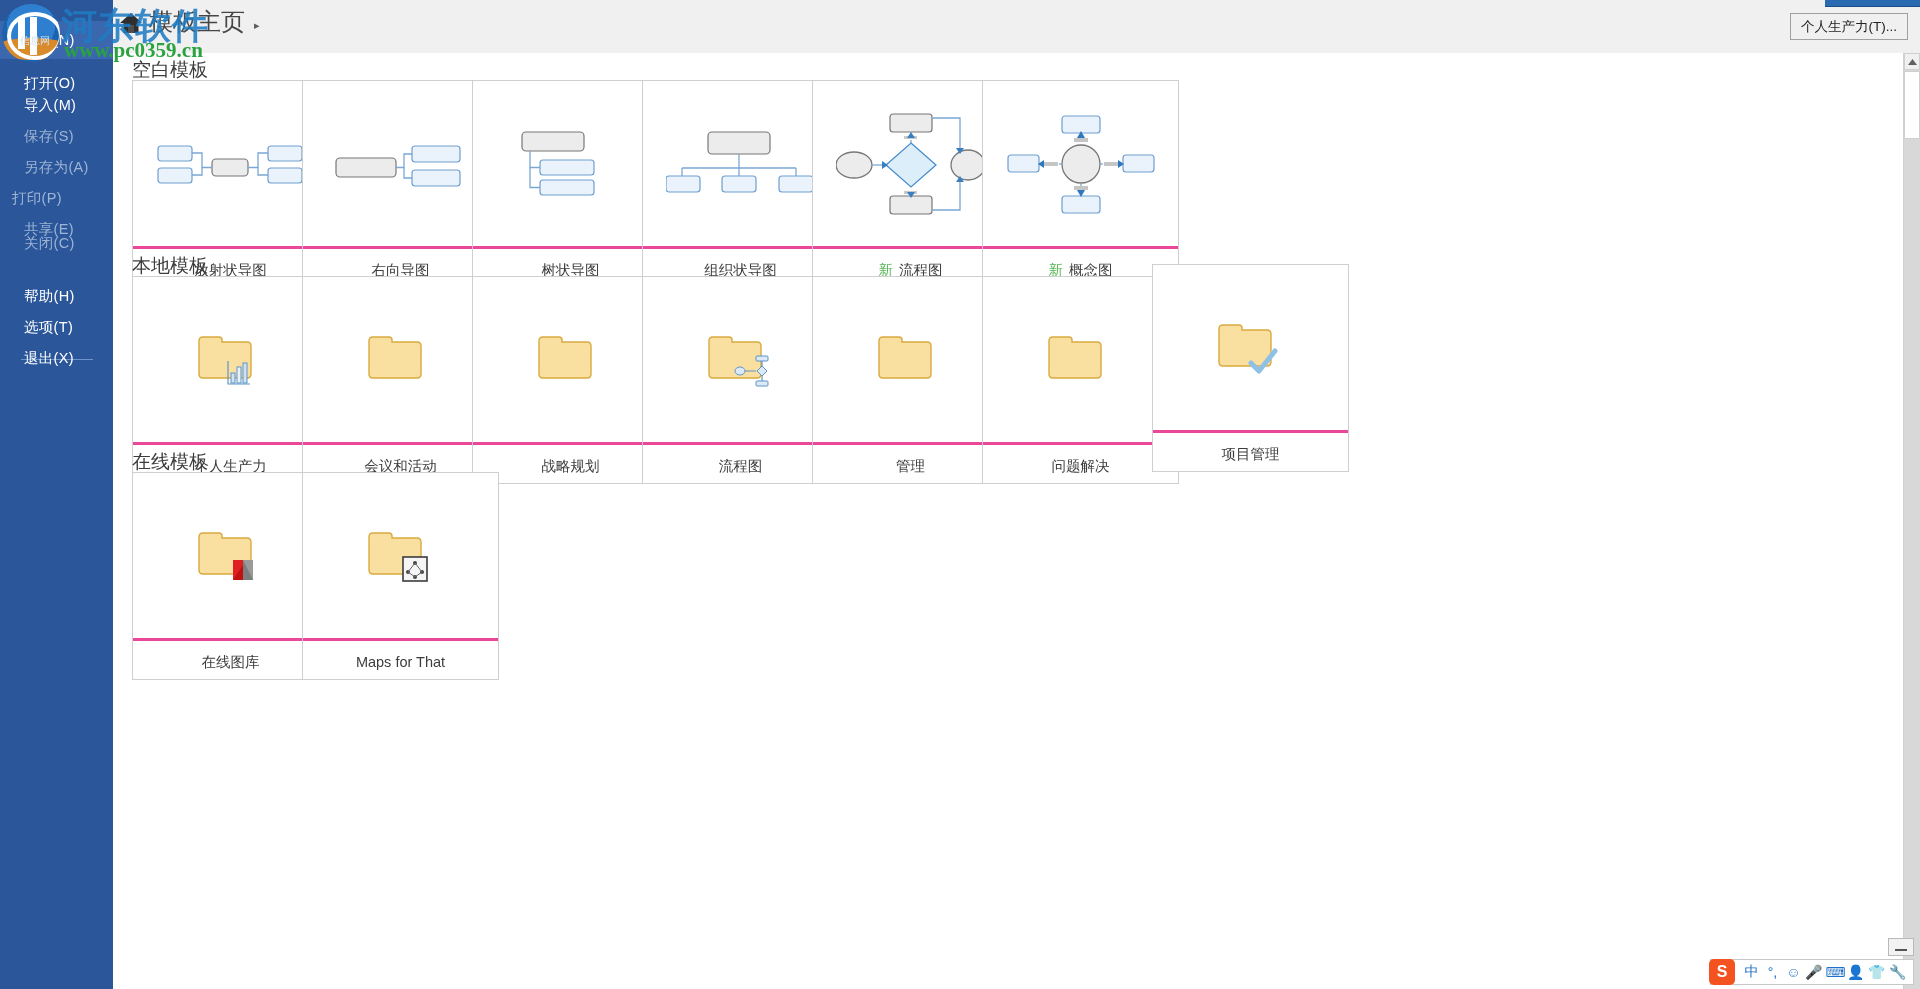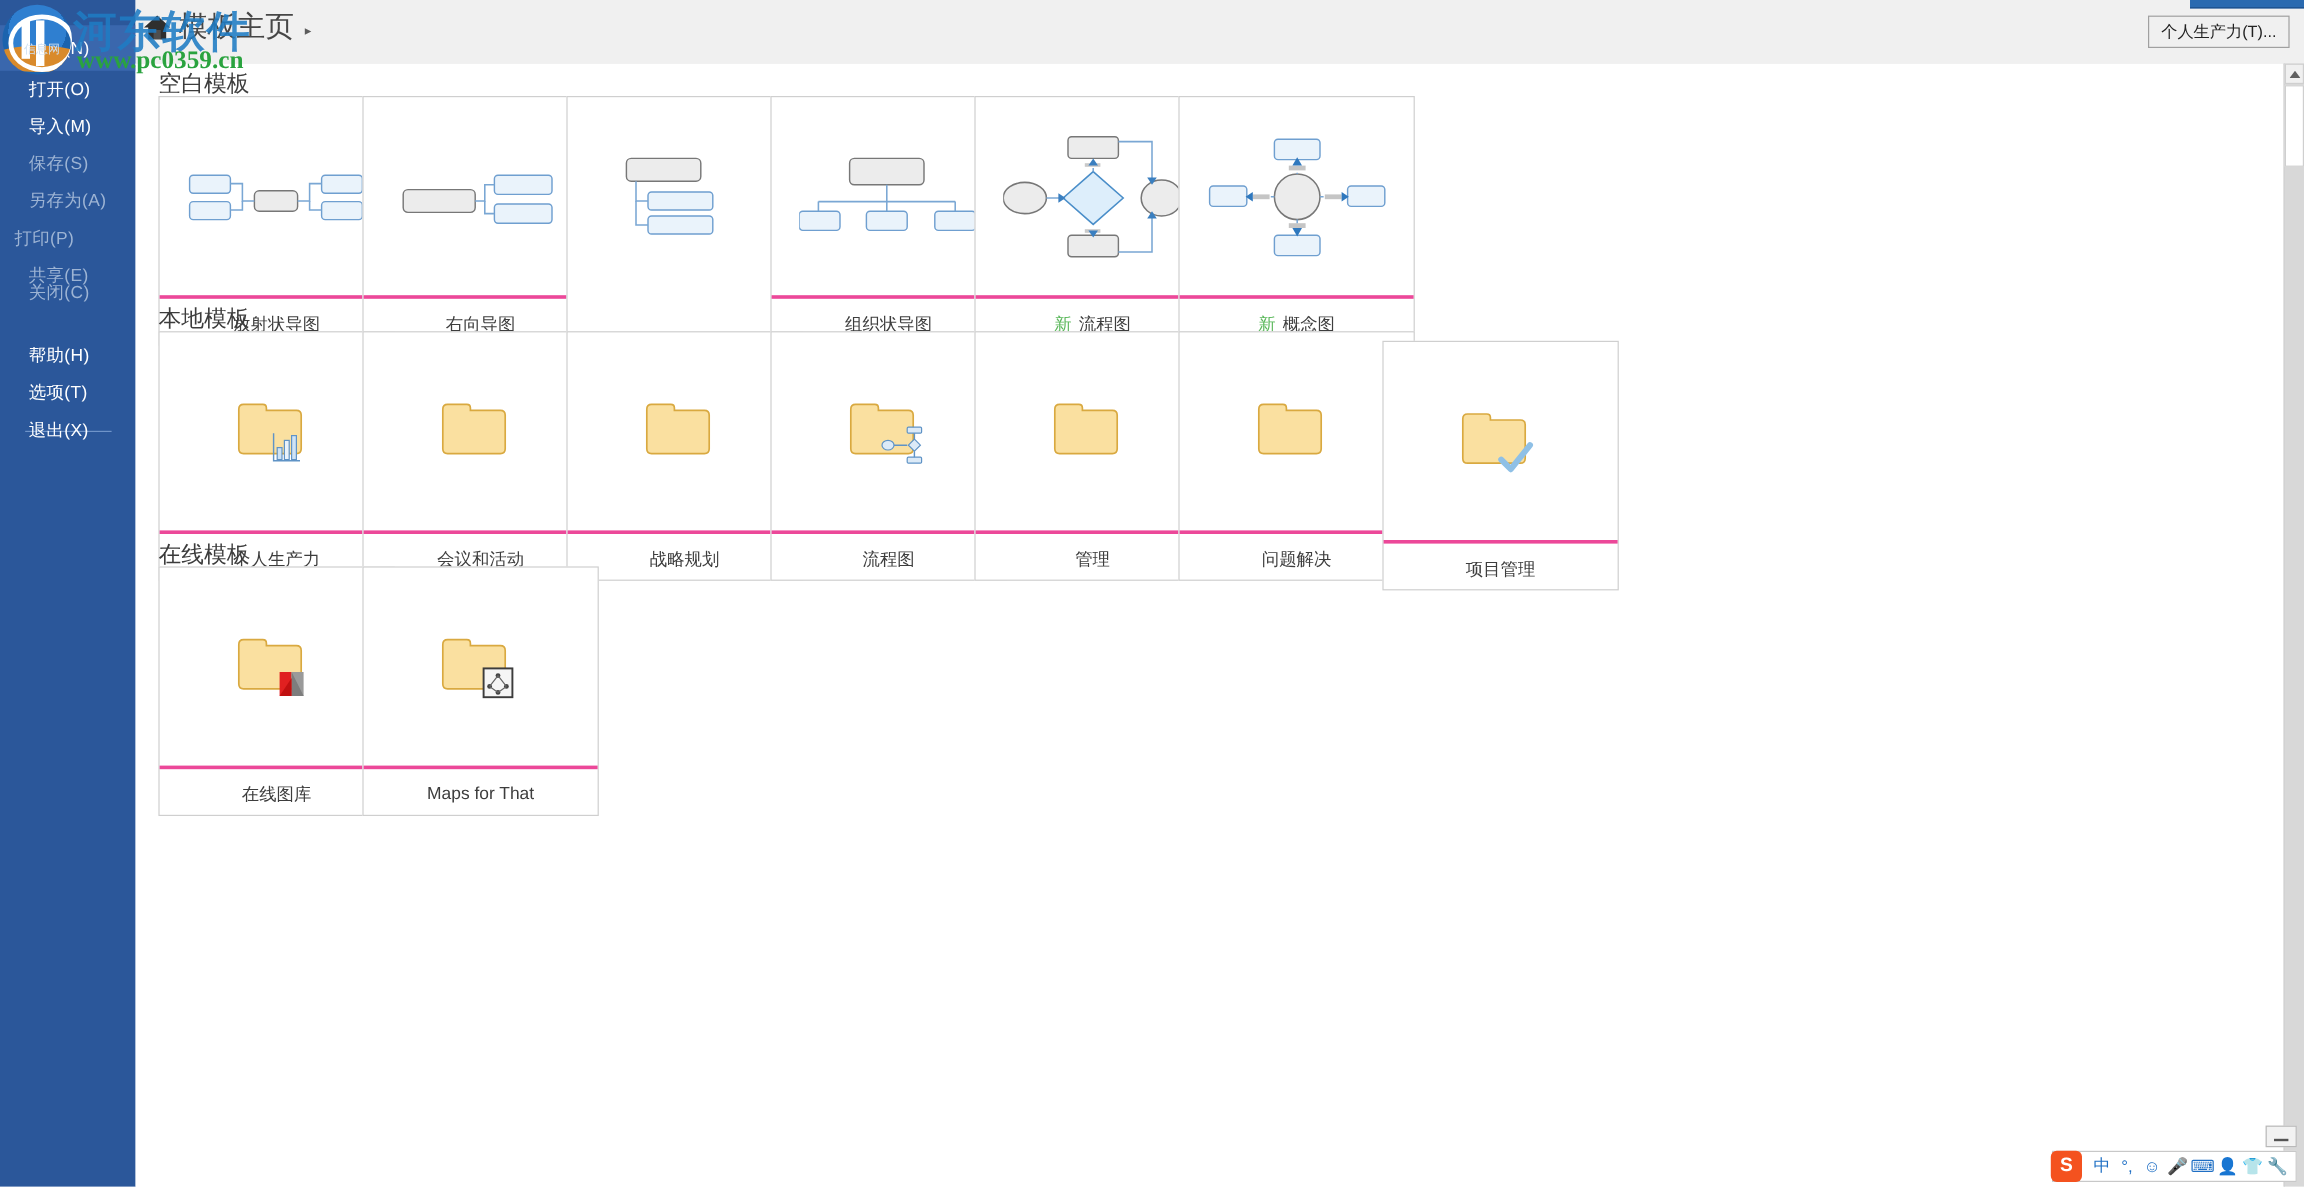--- a/index.html
+++ b/index.html
@@ -148,21 +148,21 @@
   #restore-btn i{display:block;width:12px;height:2px;background:#555;margin-bottom:4px;}
 </style>
 </head>
 <body>
 
 <div id="sidebar">
   <div id="side-divider"></div>
 <div class="side-item active" style="top: 21px;">
       <span>新建(N)</span>
     </div>
-    <div class="side-item" style="top: 55px;">
+    <div class="side-item" style="top: 55px; align-items: flex-end;">
       <span>打开(O)</span>
     </div>
     <div class="side-item" style="top: 86px;">
       <span>导入(M)</span>
     </div>
     <div class="side-item dim" style="top: 117px;">
       <span>保存(S)</span>
     </div>
     <div class="side-item dim" style="top: 148px;">
       <span>另存为(A)</span>
@@ -238,20 +238,23 @@
     </div>
     <div class="card" style="left: 359px; top: 27px;">
       <div class="thumb">
         <svg width="150" height="100" viewBox="0 0 150 100">
           <rect x="26" y="18" width="62" height="19" rx="4" fill="#ececec" stroke="#777777" stroke-width="1.2"></rect>
           <rect x="44" y="46" width="54" height="15" rx="3" fill="#eaf3fb" stroke="#6f9fd0" stroke-width="1.2"></rect>
           <rect x="44" y="66" width="54" height="15" rx="3" fill="#eaf3fb" stroke="#6f9fd0" stroke-width="1.2"></rect>
           <path d="M34 37 L34 53.5 L44 53.5" stroke="#7aa7d4" stroke-width="1.3" fill="none"></path>
           <path d="M34 53.5 L34 73.5 L44 73.5" stroke="#7aa7d4" stroke-width="1.3" fill="none"></path>
         </svg>
+      </div>
+      <div class="cap">
+        <span>树状导图</span>
       </div>
     </div>
     <div class="card" style="left: 529px; top: 27px;">
       <div class="thumb">
         <svg width="150" height="100" viewBox="0 0 150 100">
           <rect x="42" y="18" width="62" height="22" rx="4" fill="#ececec" stroke="#777777" stroke-width="1.2"></rect>
           <path d="M73 40 L73 54" stroke="#7aa7d4" stroke-width="1.3" fill="none"></path>
           <path d="M16 54 L130 54" stroke="#7aa7d4" stroke-width="1.3" fill="none"></path>
           <path d="M16 54 L16 62" stroke="#7aa7d4" stroke-width="1.3" fill="none"></path>
           <path d="M73 54 L73 62" stroke="#7aa7d4" stroke-width="1.3" fill="none"></path>
@@ -381,21 +384,21 @@
     <div class="card" style="left: 869px; top: 223px;">
       <div class="thumb">
         <svg width="72" height="58" viewBox="0 0 72 58">
           <path d="M4 10 q0-4 4-4 h16 q3 0 3 3 v2 h25 q4 0 4 4 v28 q0 4-4 4 h-44 q-4 0-4-4 z" fill="#fae0a0" stroke="#d9a940" stroke-width="1.4"></path>
         </svg>
       </div>
       <div class="cap">
         <span>问题解决</span>
       </div>
     </div>
-    <div class="card" style="left: 1039px; top: 231px; padding-left: 24px;">
+    <div class="card" style="left: 1039px; top: 211px; padding-left: 24px;">
       <div class="thumb">
         <svg width="72" height="58" viewBox="0 0 72 58">
           <path d="M4 10 q0-4 4-4 h16 q3 0 3 3 v2 h25 q4 0 4 4 v28 q0 4-4 4 h-44 q-4 0-4-4 z" fill="#fae0a0" stroke="#d9a940" stroke-width="1.4"></path>
           <path d="M36 44 L44 52 L60 32" stroke="#8fc0e6" stroke-width="5" fill="none" stroke-linecap="round" stroke-linejoin="round"></path>
         </svg>
       </div>
       <div class="cap">
         <span>项目管理</span>
       </div>
     </div>

